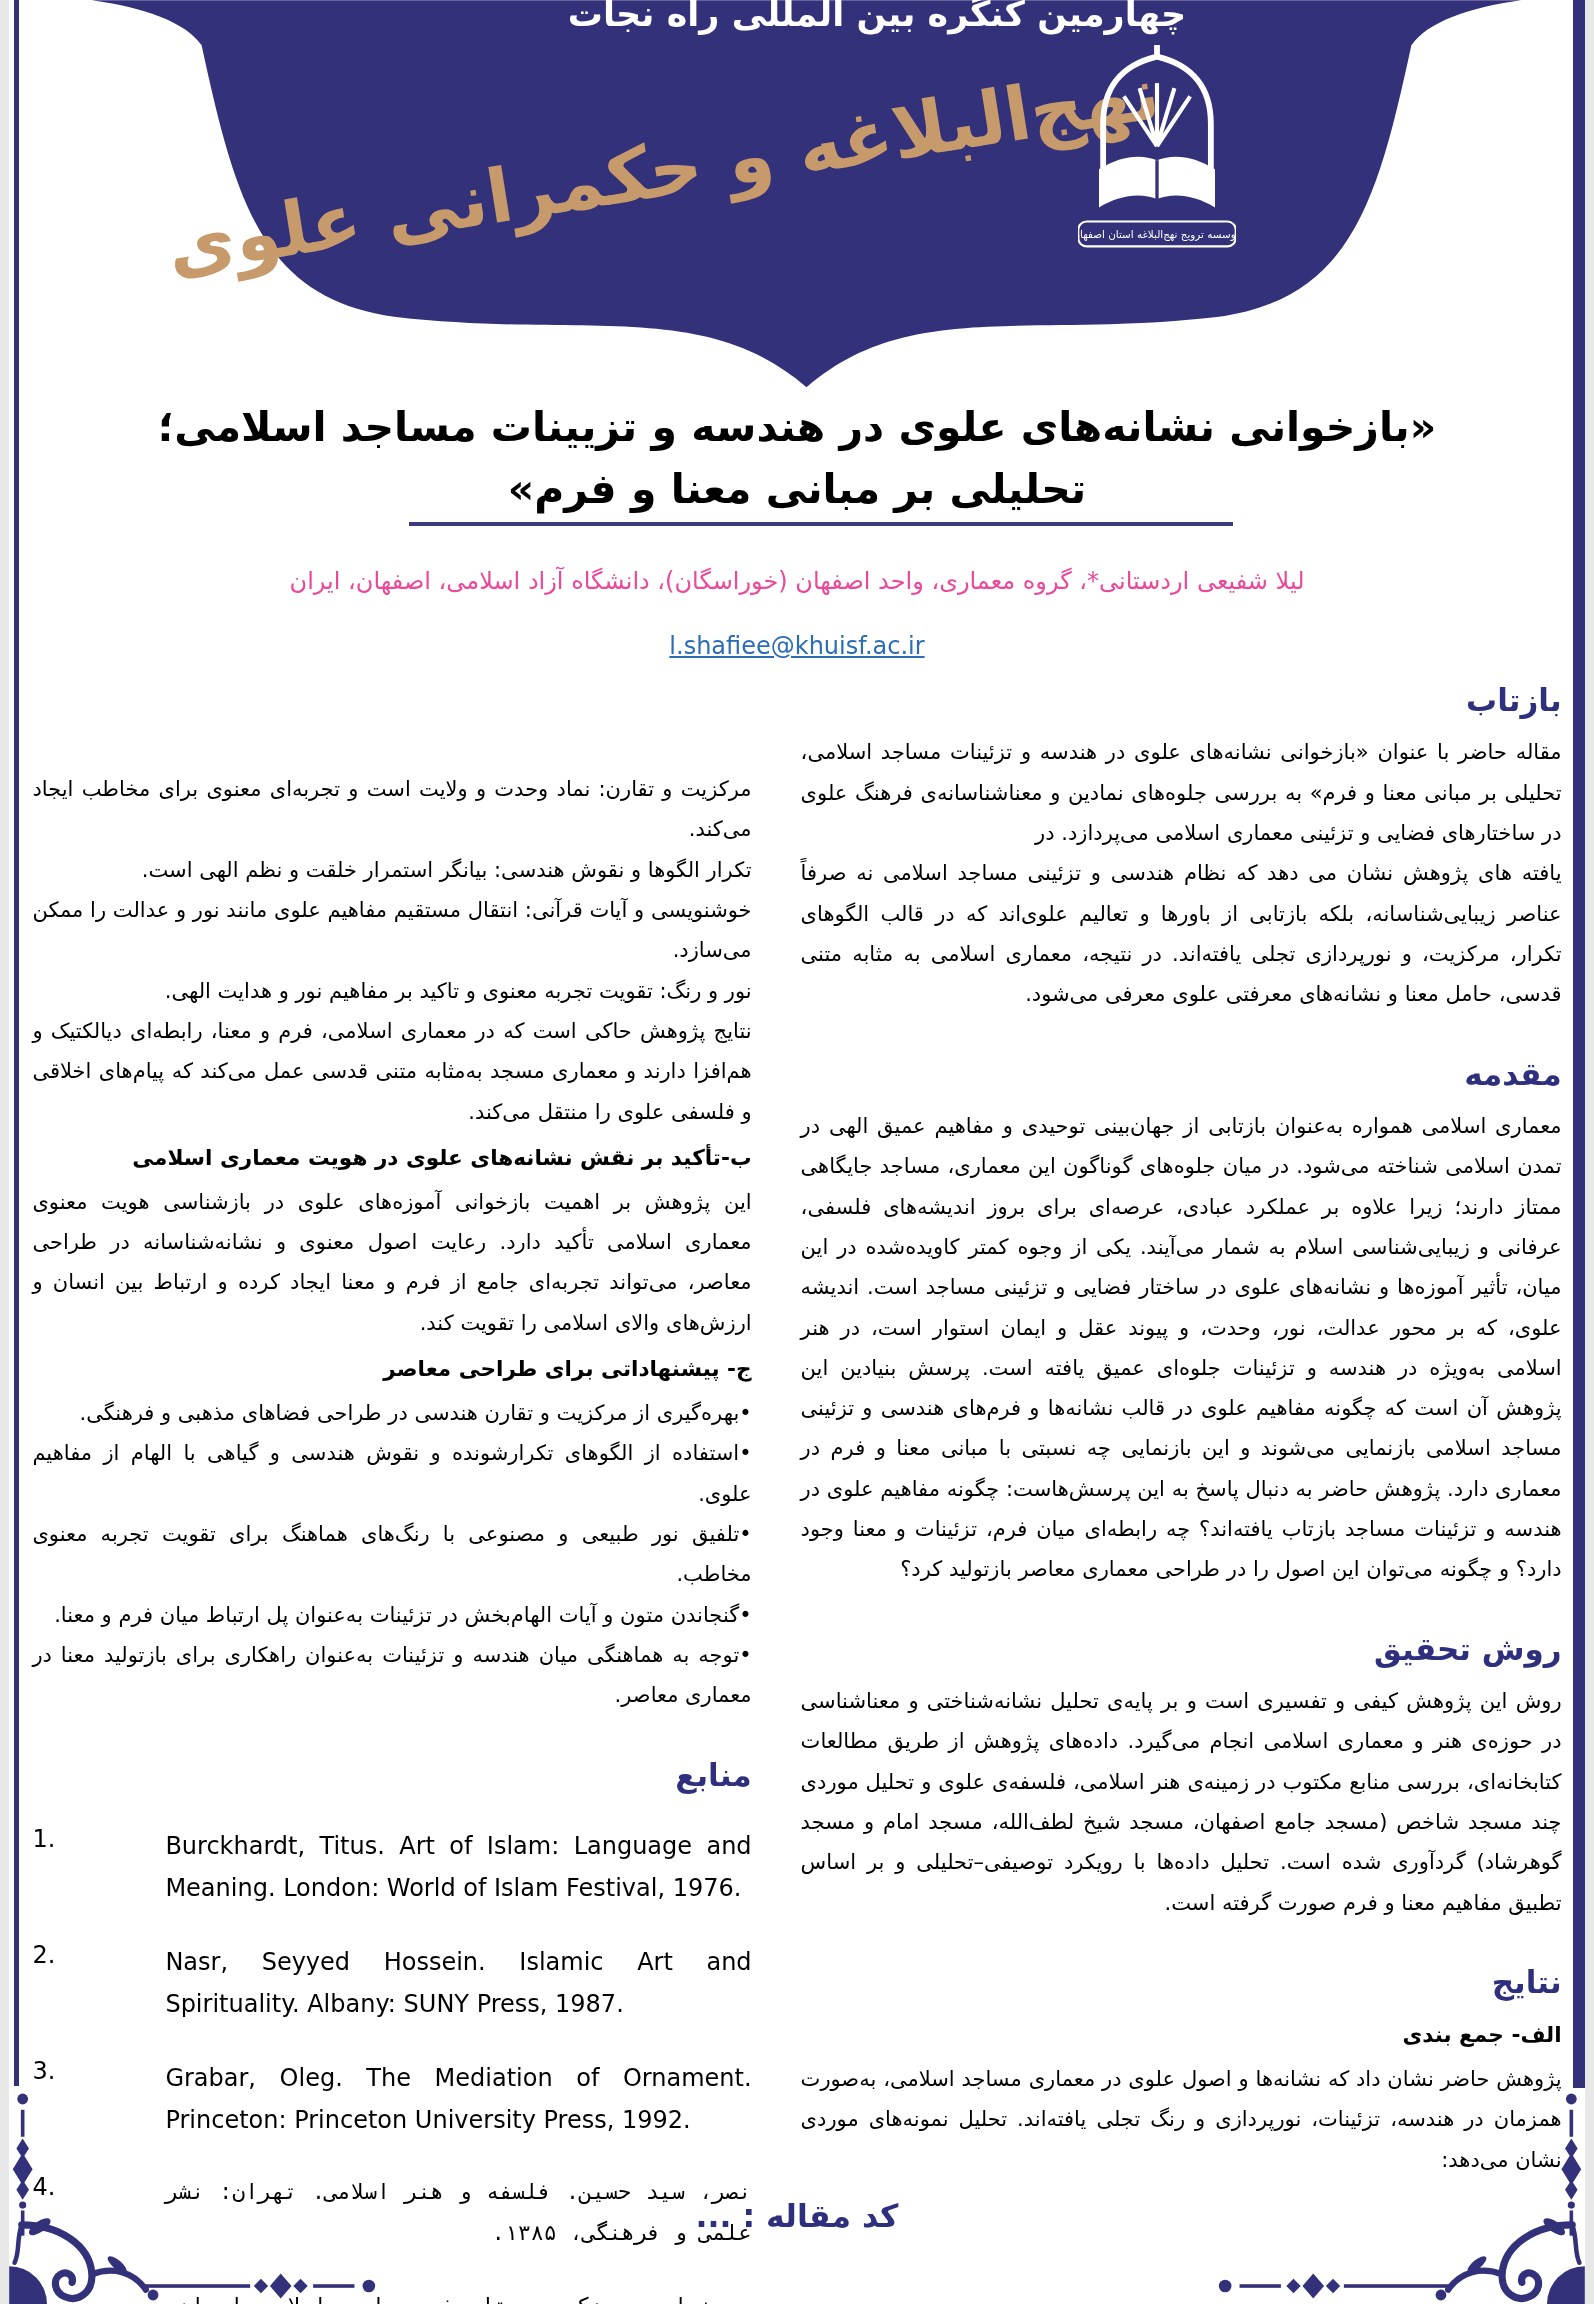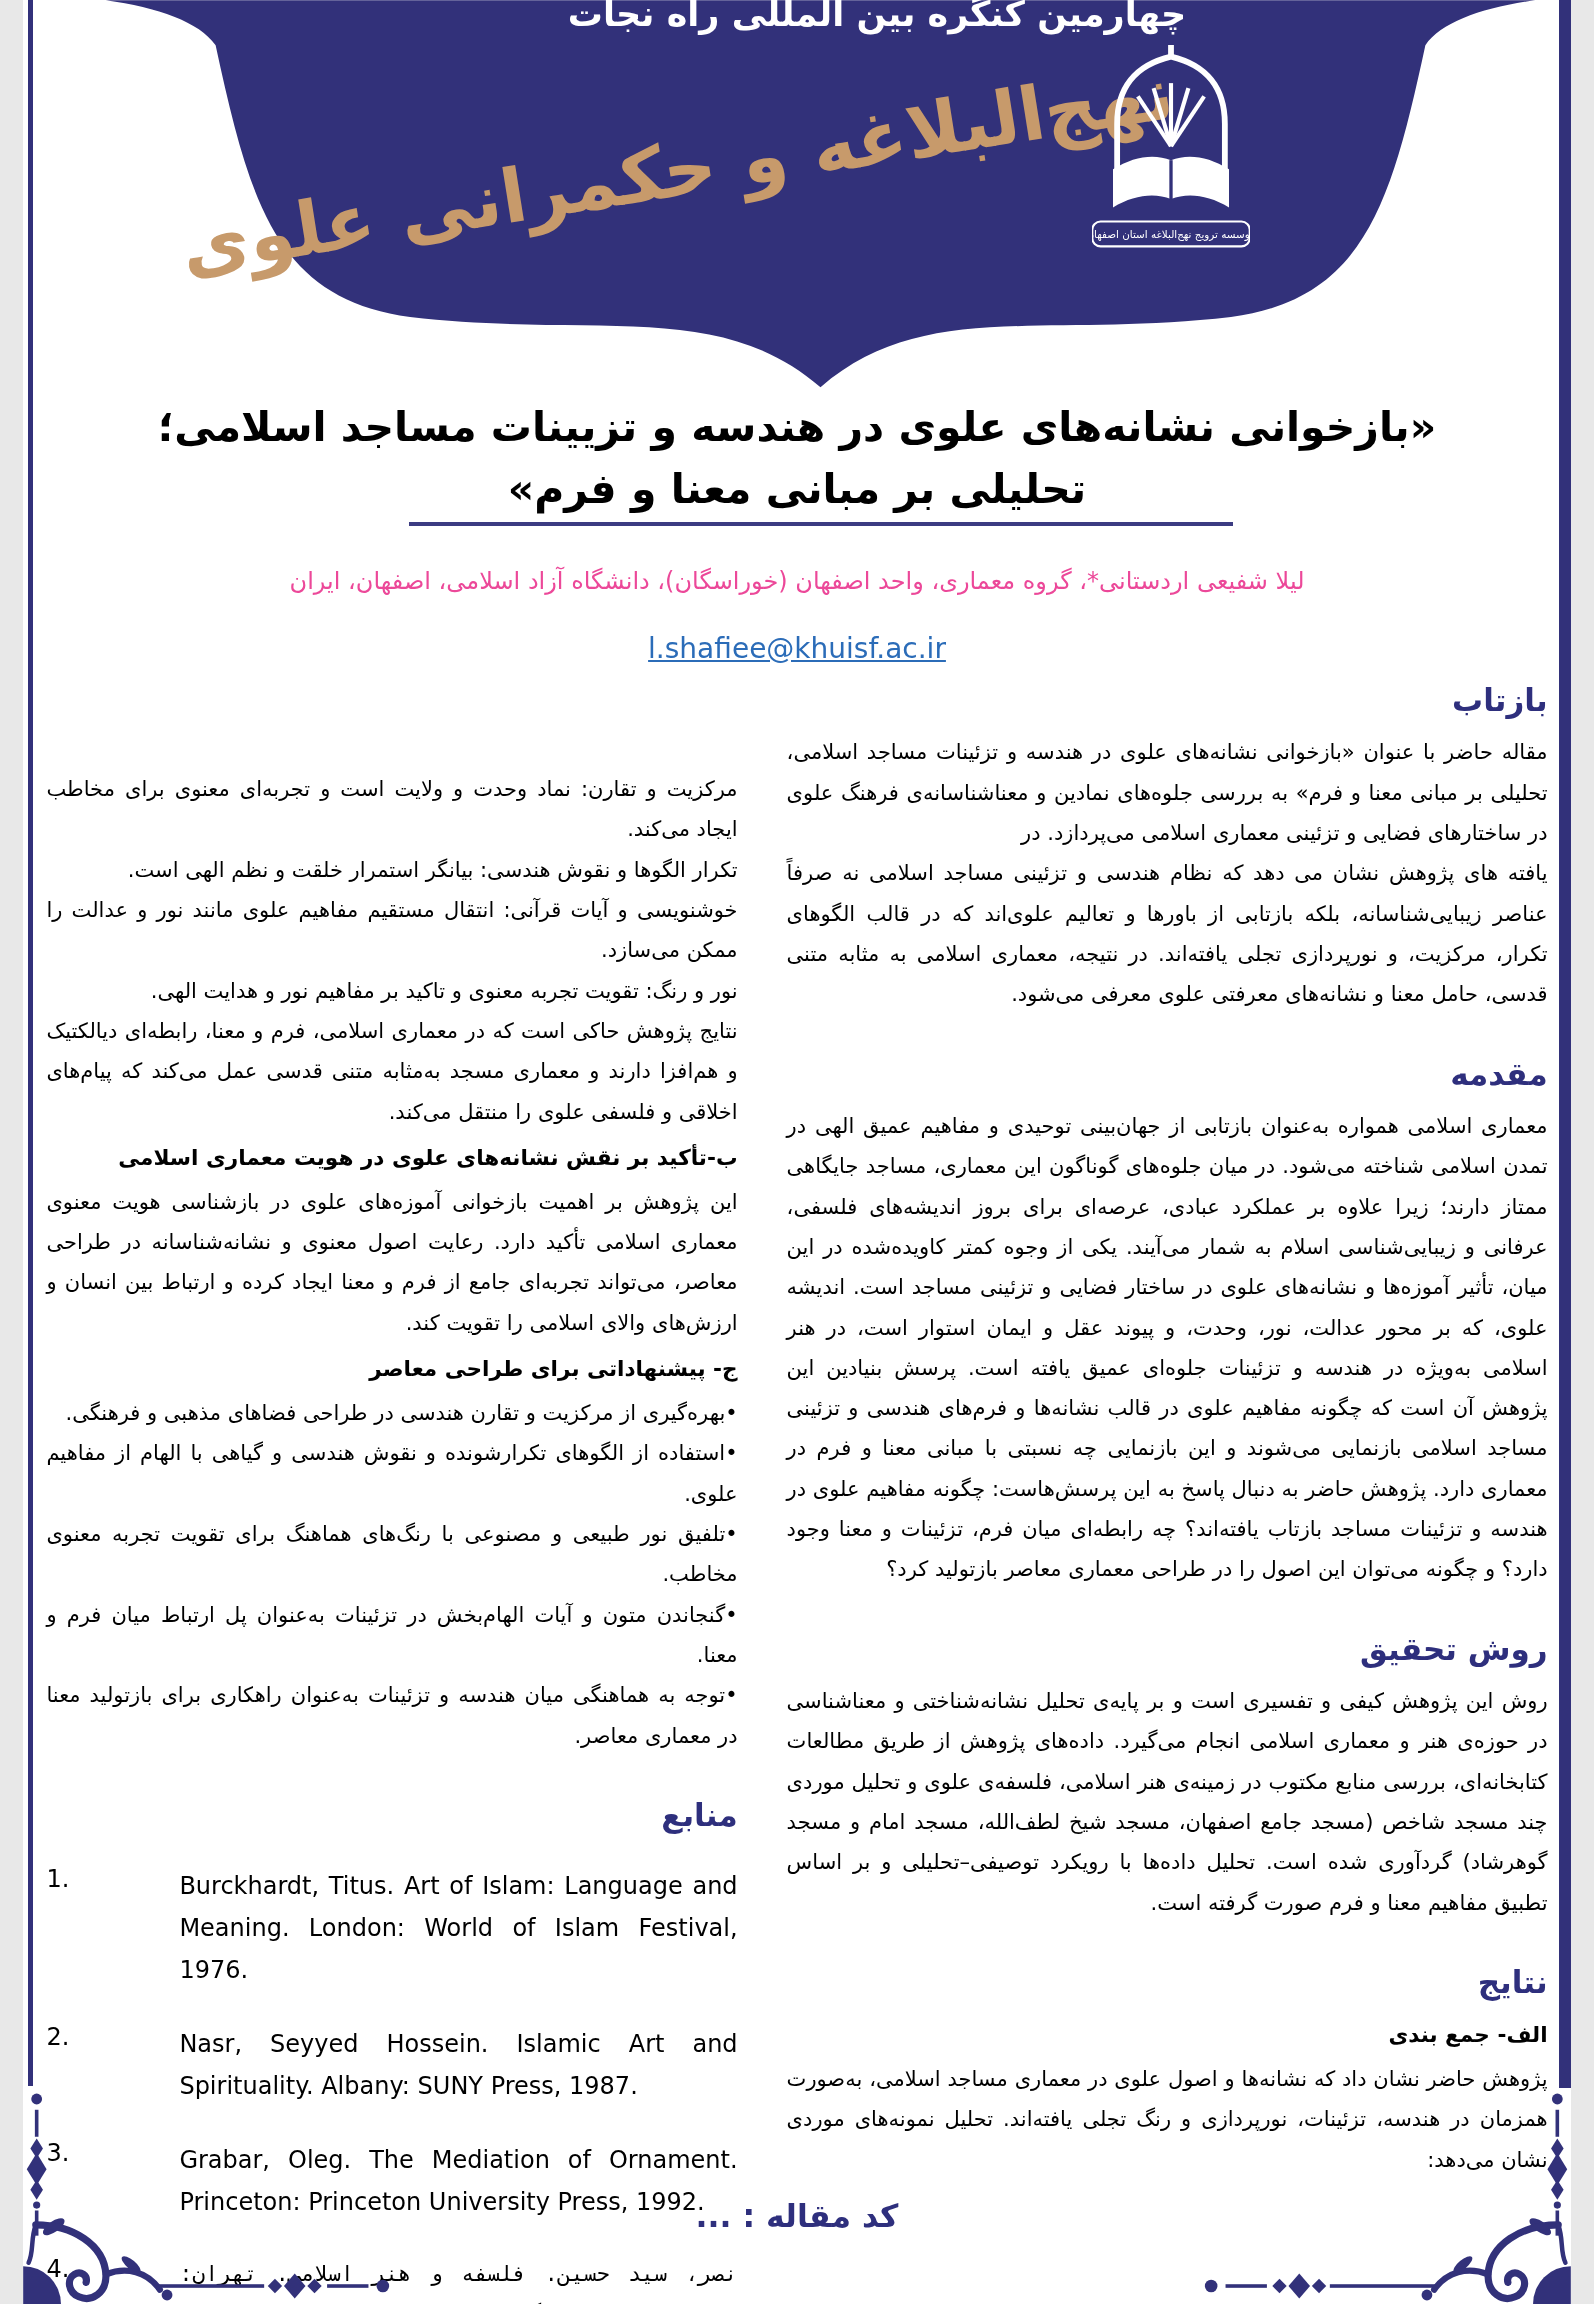--- a/index.html
+++ b/index.html
@@ -3,20 +3,21 @@
 <meta charset="utf-8">
 <style>
   html,body{margin:0;padding:0;background:#e8e8e8;}
   .page{
     position:relative;
     width:1548px;height:2304px;
     margin:0 auto;
     background:#ffffff;
     overflow:hidden;
     font-family:"DejaVu Sans",sans-serif;
+    padding-left:28px;
     --navy:#32317a;
     --heading:#2e2f7d;
     --gold:#c79a6b;
     --link:#2b6cb8;
   }
   
   .bar{position:absolute;background:var(--navy);}
   .bar-left{left:4.5px;top:0;width:5.4px;height:2086px;}
   .bar-right{right:0;top:0;width:11.7px;height:2088px;}
 
@@ -46,21 +47,21 @@
   .title-underline{
     position:absolute;top:522px;left:50%;margin-left:-388px;
     width:824px;height:3.6px;background:#3c3c82;
   }
   .author-line{
     position:absolute;top:567px;left:0;right:0;
     text-align:center;direction:rtl;
     font-size:24px;color:#ec4899;
   }
   .email-row{position:absolute;top:632px;left:0;right:0;text-align:center;}
-  .email-link{color:var(--link);font-size:28px;margin-top:20px;}
+  .email-link{color:var(--link);font-size:24px;margin-top:20px;}
 
   
   .columns{
     position:absolute;top:682px;left:23.4px;right:23.4px;
     display:flex;direction:rtl;gap:49px;
   }
   .col-main{width:761px;flex:none;}
   .col-side{flex:1;padding-top:87px;min-width:0;}
   .sec-heading{
     color:var(--heading);font-size:31px;font-weight:bold;

